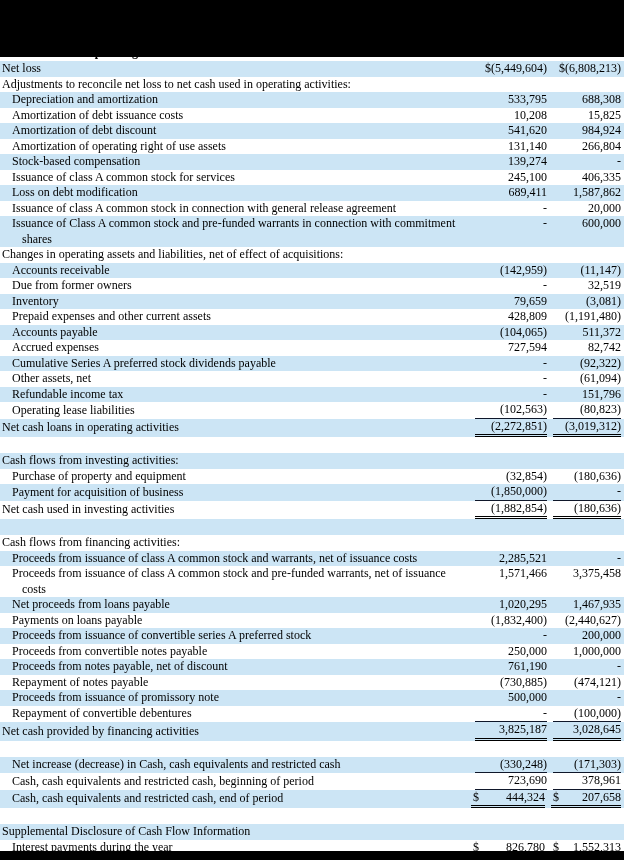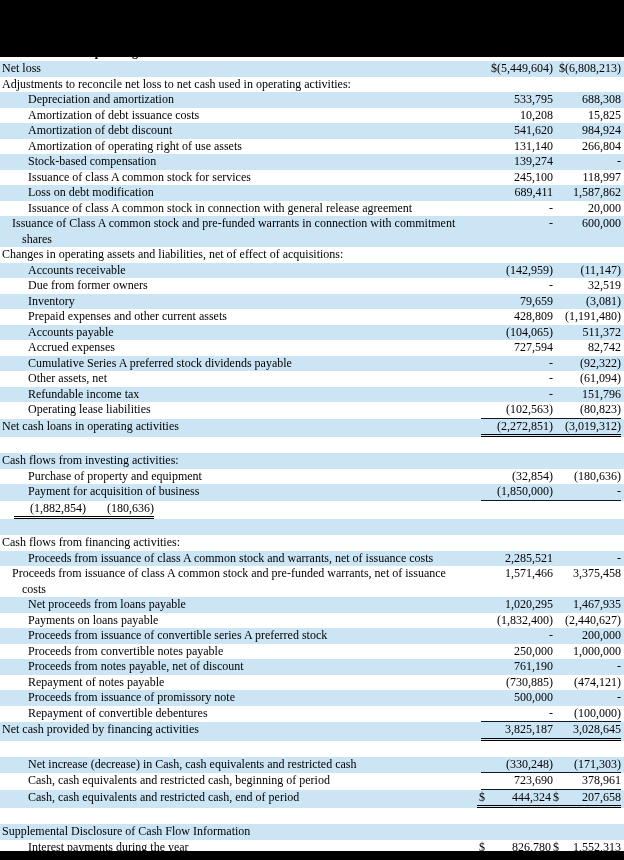--- a/index.html
+++ b/index.html
@@ -6,31 +6,31 @@
   .page{
     width:624px;height:860px;position:relative;overflow:hidden;
     background:#ffffff;color:#000;
     font-family:"Liberation Serif","DejaVu Serif",serif;
     font-size:12px;
   }
   .topbar{height:57px;background:#000;}
   .clip-strip{height:4px;background:#fff;overflow:hidden;position:relative;}
   .clip-strip .clipped{position:absolute;left:2px;top:-12px;font-weight:bold;white-space:nowrap;}
   .rows{width:624px;}
-  .row{display:flex;align-items:flex-start;min-height:15.5px;line-height:15.5px;}
+  .row{display:flex;align-items:center;min-height:15.5px;line-height:15.5px;}
   .row.blank{height:16px;}
   .row.shade{background:#cce5f5;}
   .row.bold{font-weight:normal;}
   .label{flex:1;padding-left:2px;white-space:nowrap;overflow:hidden;}
-  .ind1 .label{padding-left:28px;}
+  .ind1 .label{padding-left:12px;}
   .twoline{align-items:flex-start;}
   .twoline .label{white-space:normal;overflow:visible;padding-left:22px;text-indent:-10px;}
   .v{width:72px;text-align:right;white-space:nowrap;}
   .v.c1{margin-left:14px;}
-  .v.c2{width:68px;margin-right:3px;}
+  .v.c2{width:68px;margin-left:6px;margin-right:3px;}
   .ul1 .v{border-bottom:1px solid #0f172a;}
   .ul2 .v{border-bottom:3px double #000;}
   .v.split{display:flex;justify-content:space-between;padding-left:2px;}
   .botbar{position:absolute;left:0;right:0;bottom:0;height:9px;background:#000;}
 </style>
 </head>
 <body>
 
 <div class="page">
   <div class="topbar"></div>
@@ -69,21 +69,21 @@
         <div class="v c2">266,804</div>
       </div>
       <div class="row shade ind1">
         <div class="label">Stock-based compensation</div>
         <div class="v c1">139,274</div>
         <div class="v c2">-</div>
       </div>
       <div class="row ind1">
         <div class="label">Issuance of class A common stock for services</div>
         <div class="v c1">245,100</div>
-        <div class="v c2">118,997</div>
+        <div class="v c2">406,335</div>
       </div>
       <div class="row shade ind1">
         <div class="label">Loss on debt modification</div>
         <div class="v c1">689,411</div>
         <div class="v c2">1,587,862</div>
       </div>
       <div class="row ind1">
         <div class="label">Issuance of class A common stock in connection with general release agreement</div>
         <div class="v c1">-</div>
         <div class="v c2">20,000</div>
@@ -163,20 +163,21 @@
         <div class="label">Purchase of property and equipment</div>
         <div class="v c1">(32,854)</div>
         <div class="v c2">(180,636)</div>
       </div>
       <div class="row shade ind1 ul1">
         <div class="label">Payment for acquisition of business</div>
         <div class="v c1">(1,850,000)</div>
         <div class="v c2">-</div>
       </div>
       <div class="row ul2">
+        <div class="label">Net cash used in investing activities</div>
         <div class="v c1">(1,882,854)</div>
         <div class="v c2">(180,636)</div>
       </div>
       <div class="row shade blank"></div>
       <div class="row bold">
         <div class="label">Cash flows from financing activities:</div>
         <div class="v c1"></div>
         <div class="v c2"></div>
       </div>
       <div class="row shade ind1">

